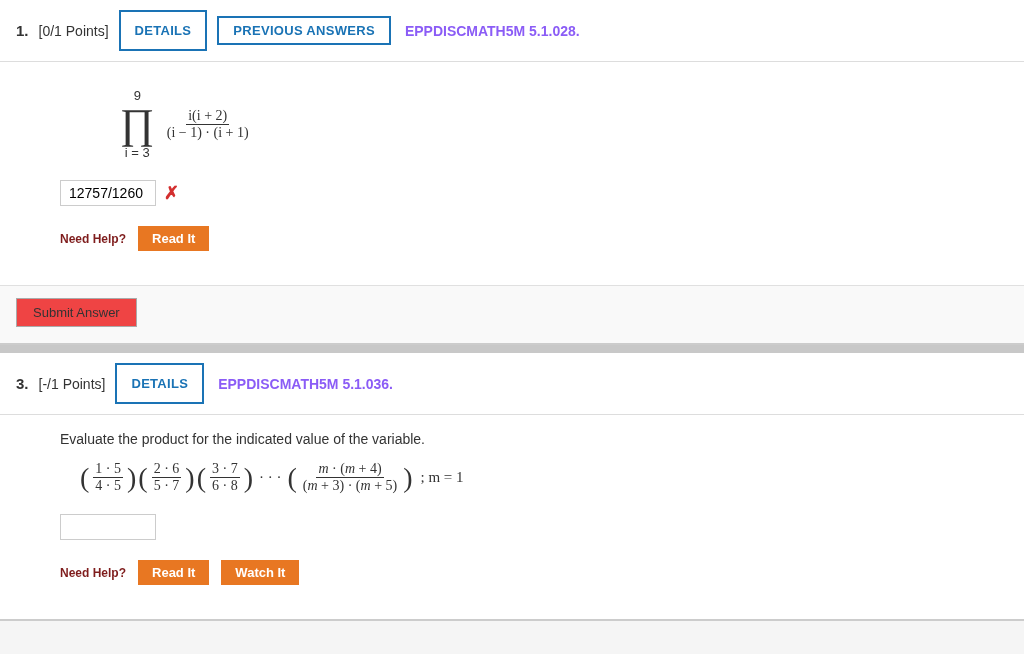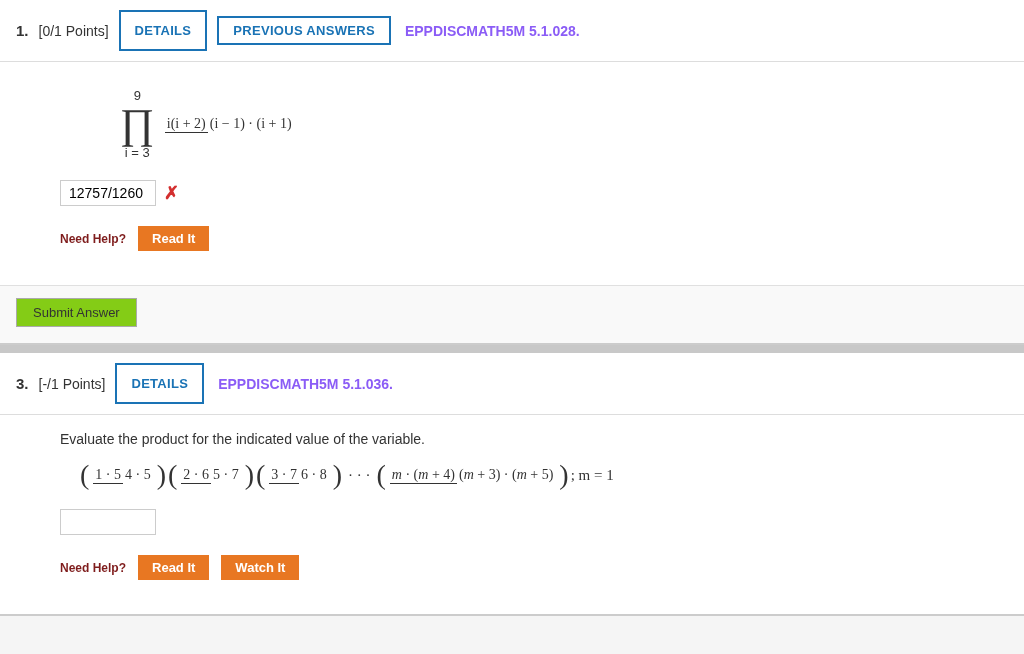--- a/index.html
+++ b/index.html
@@ -82,21 +82,21 @@
       line-height: 1;
       color: #333;
       font-family: 'Times New Roman', serif;
     }
     .product-bottom {
       font-size: 13px;
       color: #333;
     }
     .fraction {
       display: inline-flex;
-      flex-direction: row;
+      flex-direction: column;
       align-items: center;
       vertical-align: middle;
       margin: 0 2px;
     }
     .frac-num {
       border-bottom: 1px solid #333;
       padding: 0 2px;
       font-size: 14px;
       font-family: 'Times New Roman', serif;
     }
@@ -151,21 +151,21 @@
       font-size: 13px;
       font-weight: bold;
       cursor: pointer;
     }
     .submit-row {
       padding: 12px 16px 16px 16px;
       border-top: 1px solid #e0e0e0;
       background: #f9f9f9;
     }
     .btn-submit {
-      background: #84cc16;
+      background: #ef4444;
       border: 1px solid #aaa;
       padding: 6px 16px;
       font-size: 13px;
       cursor: pointer;
       color: #333;
     }
     .separator {
       height: 8px;
       background: #c8c8c8;
     }
@@ -185,20 +185,21 @@
       color: #333;
     }
     .ellipsis {
       font-family: 'Times New Roman', serif;
       font-size: 15px;
       margin: 0 4px;
     }
     .math-eq {
       font-family: 'Times New Roman', serif;
       font-size: 15px;
+      margin-left: 6px;
     }
   </style>
 </head>
 <body>
 
 <div class="question-block">
   <div class="question-header">
     <span class="question-number">1.</span>
     <span>[0/1 Points]</span>
     <button class="btn-details">DETAILS</button>

